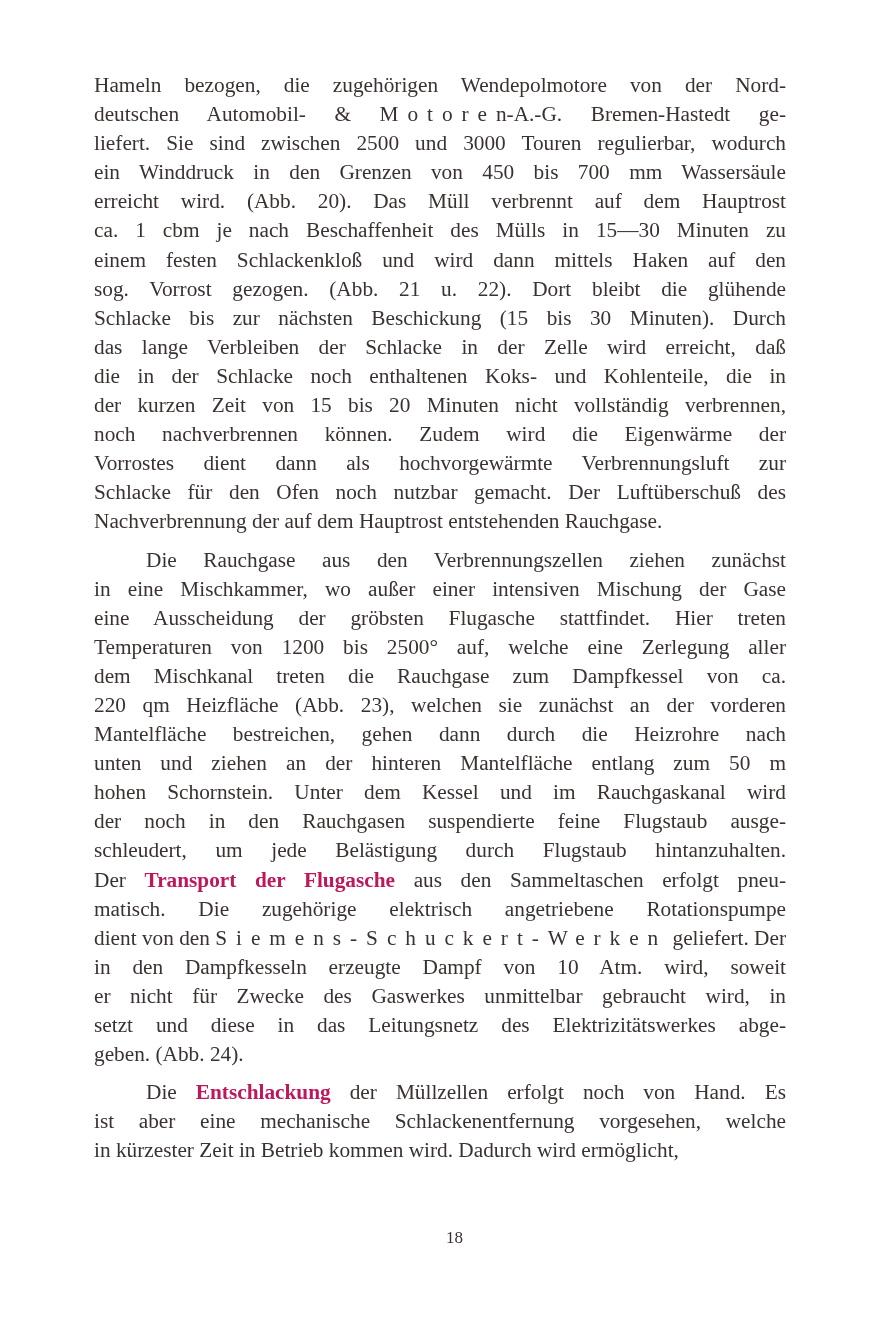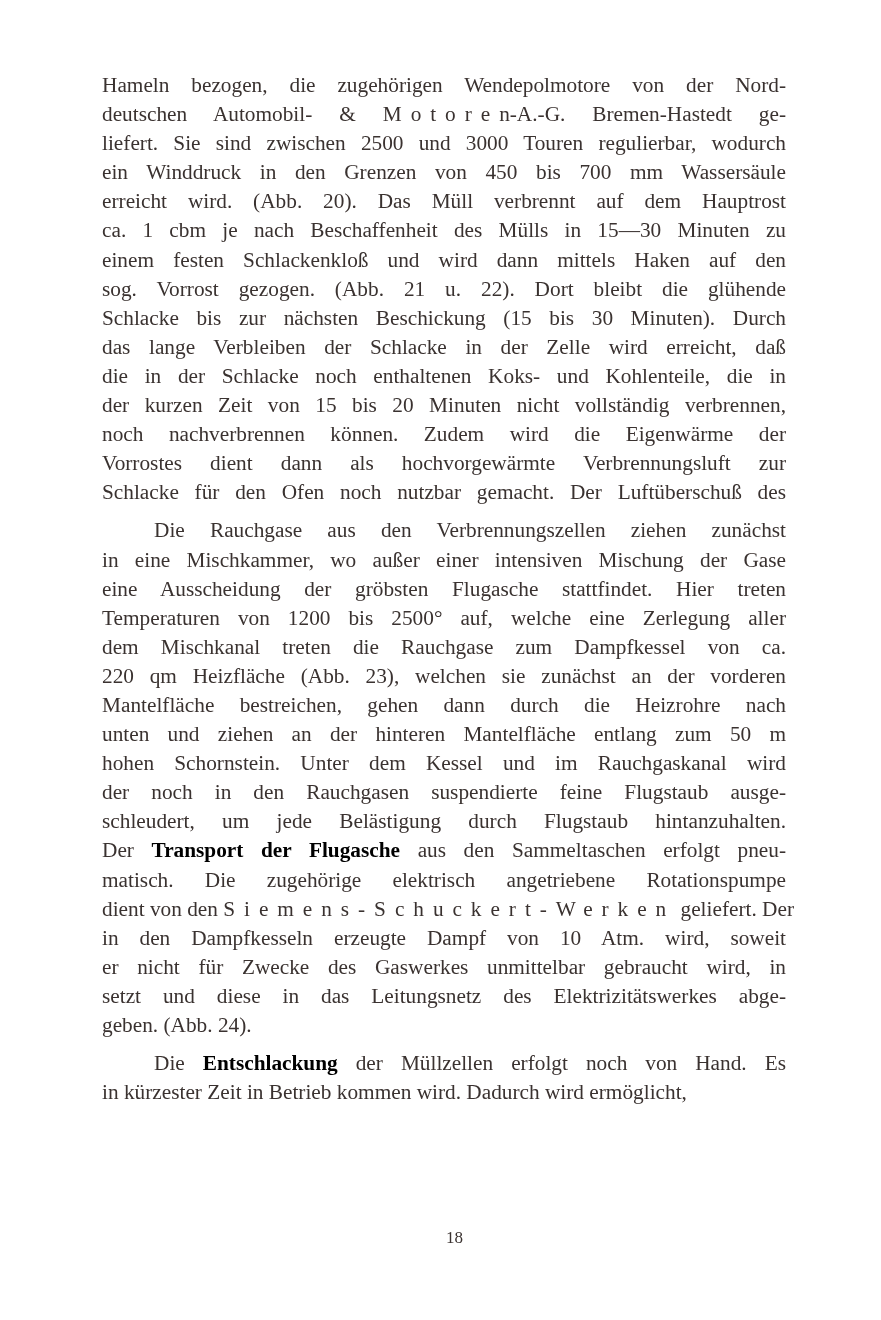--- a/index.html
+++ b/index.html
@@ -2,25 +2,25 @@
 <html><head>
 <meta charset="utf-8">
 <style>
   html, body { margin: 0; padding: 0; background: #ffffff; }
   body { width: 881px; height: 1320px; position: relative; overflow: hidden; }
   .page {
     position: absolute; left: 94px; top: 71px; width: 692px;
     font-family: "Liberation Serif", "DejaVu Serif", serif;
     font-size: 21.3px; line-height: 29.1px; color: #3a3230;
   }
-  .line { display: block; text-align: justify; text-align-last: justify; white-space: nowrap; height: 29.1px; margin-left: 8px; }
+  .line { display: block; text-align: justify; text-align-last: justify; white-space: nowrap; height: 29.1px; }
   .line.last { text-align-last: left; }
   .line.indent { padding-left: 52px; }
   .para-gap { height: 9px; }
-  .b { font-weight: bold; color: #000000; }
+  .b { font-weight: bold; color: #be185d; }
   .sp { letter-spacing: 0.42em; }
   .pagenum {
     position: absolute; left: 14px; width: 881px; top: 1228px; text-align: center;
     font-family: Liberation Serif, serif; font-size: 17px; color: #3a3230;
   }
 </style>
 </head>
 <body>
 
 <div class="page" id="page">
@@ -33,20 +33,21 @@
       <span class="line"><span>ca. 1 cbm je nach Beschaffenheit des Mülls in 15—30 Minuten zu</span></span>
       <span class="line"><span>einem festen Schlackenkloß und wird dann mittels Haken auf den</span></span>
       <span class="line"><span>sog. Vorrost gezogen. (Abb. 21 u. 22). Dort bleibt die glühende</span></span>
       <span class="line"><span>Schlacke bis zur nächsten Beschickung (15 bis 30 Minuten). Durch</span></span>
       <span class="line"><span>das lange Verbleiben der Schlacke in der Zelle wird erreicht, daß</span></span>
       <span class="line"><span>die in der Schlacke noch enthaltenen Koks- und Kohlenteile, die in</span></span>
       <span class="line"><span>der kurzen Zeit von 15 bis 20 Minuten nicht vollständig verbrennen,</span></span>
       <span class="line"><span>noch nachverbrennen können. Zudem wird die Eigenwärme der</span></span>
       <span class="line"><span>Vorrostes dient dann als hochvorgewärmte Verbrennungsluft zur</span></span>
       <span class="line"><span>Schlacke für den Ofen noch nutzbar gemacht. Der Luftüberschuß des</span></span>
+      <span class="line last"><span>Nachverbrennung der auf dem Hauptrost entstehenden Rauchgase.</span></span>
     </div>
     <div class="para-gap"></div>
     <div>
       <span class="line indent"><span>Die Rauchgase aus den Verbrennungszellen ziehen zunächst</span></span>
       <span class="line"><span>in eine Mischkammer, wo außer einer intensiven Mischung der Gase</span></span>
       <span class="line"><span>eine Ausscheidung der gröbsten Flugasche stattfindet. Hier treten</span></span>
       <span class="line"><span>Temperaturen von 1200 bis 2500° auf, welche eine Zerlegung aller</span></span>
       <span class="line"><span>dem Mischkanal treten die Rauchgase zum Dampfkessel von ca.</span></span>
       <span class="line"><span>220 qm Heizfläche (Abb. 23), welchen sie zunächst an der vorderen</span></span>
       <span class="line"><span>Mantelfläche bestreichen, gehen dann durch die Heizrohre nach</span></span>
@@ -58,16 +59,17 @@
       <span class="line"><span>matisch. Die zugehörige elektrisch angetriebene Rotationspumpe</span></span>
       <span class="line"><span>dient von den </span><span class="sp">Siemens-Schuckert-Werken</span><span> geliefert. Der</span></span>
       <span class="line"><span>in den Dampfkesseln erzeugte Dampf von 10 Atm. wird, soweit</span></span>
       <span class="line"><span>er nicht für Zwecke des Gaswerkes unmittelbar gebraucht wird, in</span></span>
       <span class="line"><span>setzt und diese in das Leitungsnetz des Elektrizitätswerkes abge-</span></span>
       <span class="line last"><span>geben. (Abb. 24).</span></span>
     </div>
     <div class="para-gap"></div>
     <div>
       <span class="line indent"><span>Die </span><span class="b">Entschlackung</span><span> der Müllzellen erfolgt noch von Hand. Es</span></span>
+      <span class="line"><span>ist aber eine mechanische Schlackenentfernung vorgesehen, welche</span></span>
       <span class="line last"><span>in kürzester Zeit in Betrieb kommen wird. Dadurch wird ermöglicht,</span></span>
     </div>
   </div>
 <div class="pagenum">18</div>
 
 </body></html>

